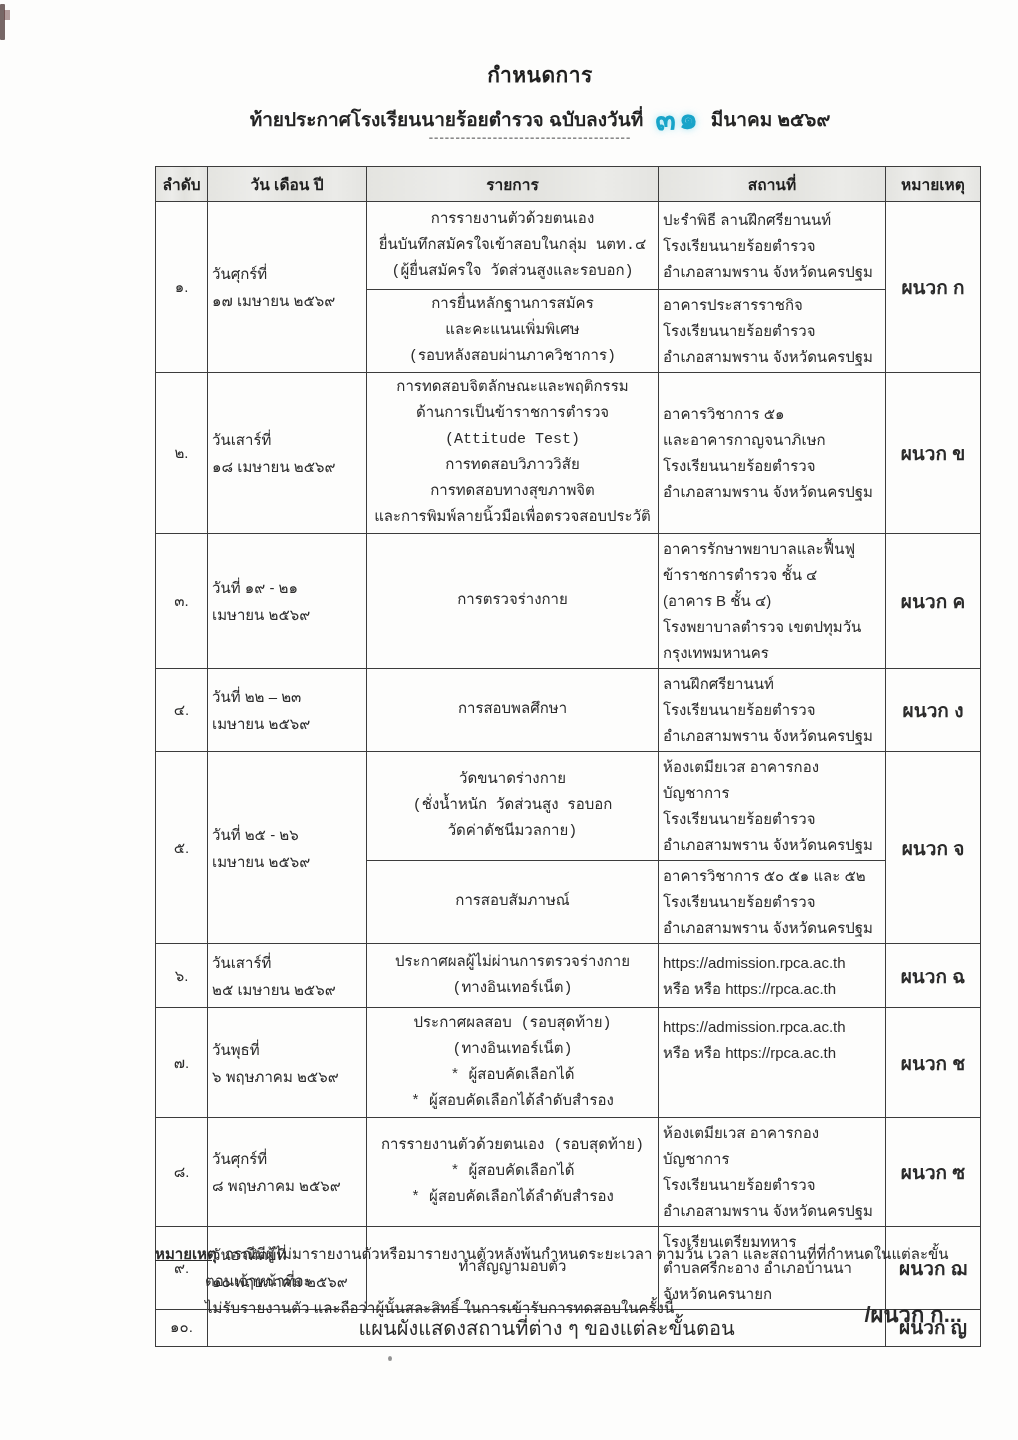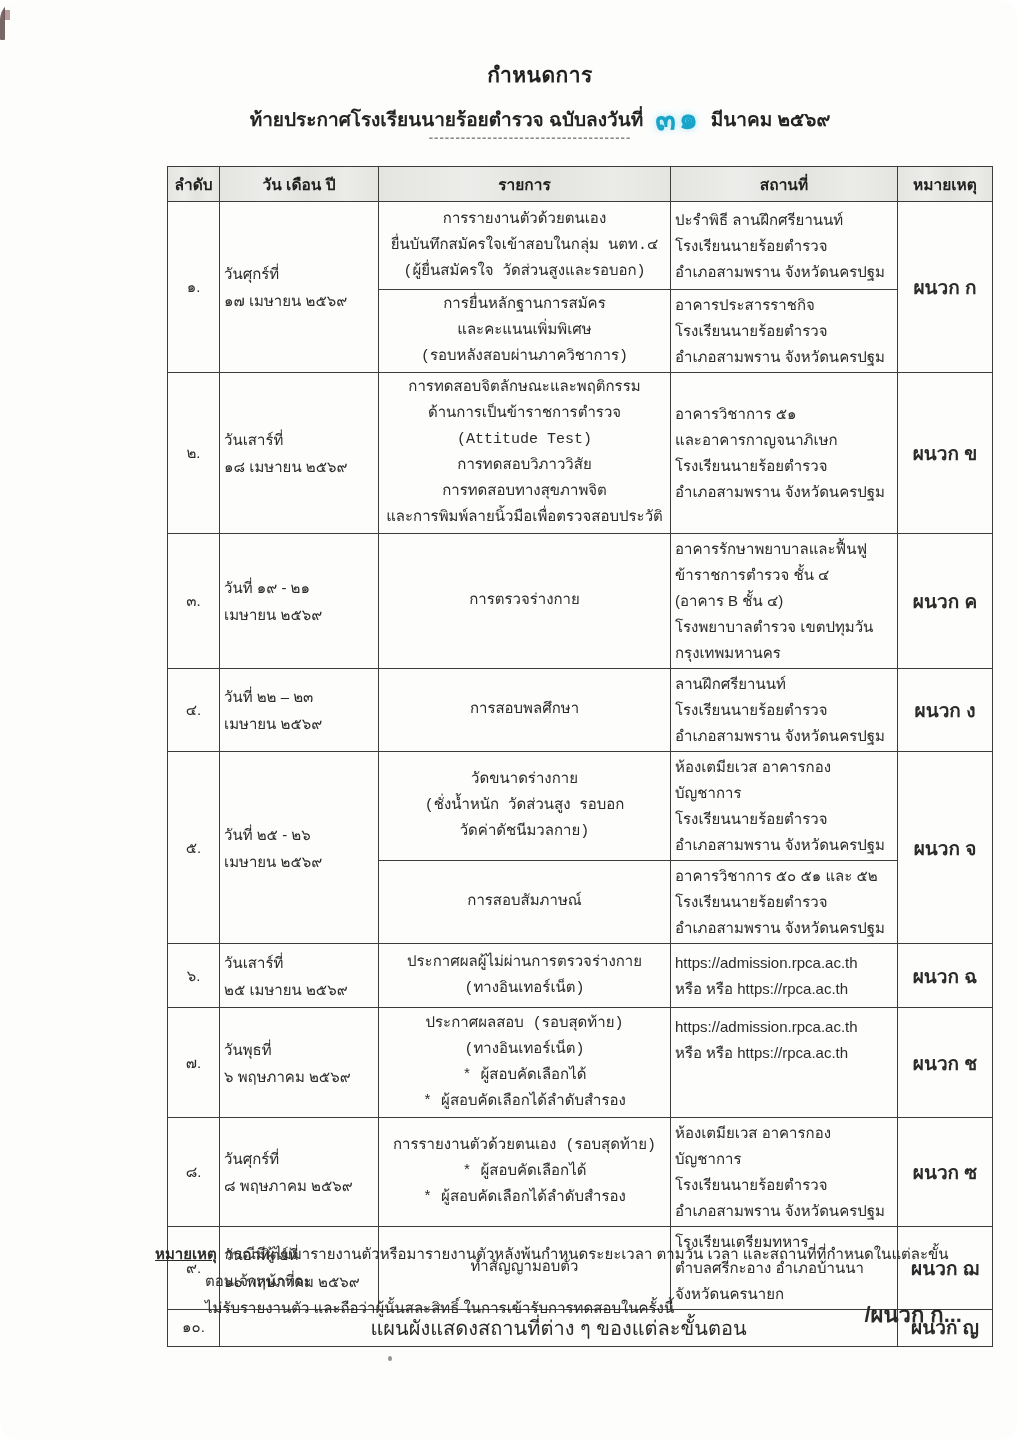--- a/index.html
+++ b/index.html
@@ -3,21 +3,20 @@
 <meta charset="utf-8">
 <style>
   html,body{margin:0;padding:0;background:#ffffff;}
   .page{
     position:relative;
     width:1018px;height:1440px;
     background:#fdfdfc;
     font-family:"Liberation Sans","DejaVu Sans",sans-serif;
     color:#262626;
     overflow:hidden;
-    border-radius:20px;
   }
   
   .artifact-corner{position:absolute;left:0;top:4px;width:5px;height:36px;background:#4a3434;opacity:.75;border-radius:1px;}
   .artifact-corner2{position:absolute;left:4px;top:10px;width:6px;height:10px;background:#6b4040;opacity:.5;}
   .artifact-dot{position:absolute;left:388px;top:1356px;width:4px;height:5px;background:#777;border-radius:50%;opacity:.8;}
 
   .title{
     position:absolute;top:58px;left:40px;width:1000px;
     text-align:center;font-size:21px;font-weight:bold;color:#1f1f1f;
     letter-spacing:.5px;
@@ -33,21 +32,21 @@
     margin:0 10px 0 12px;
     transform:rotate(-3deg) translateY(3px);
     text-shadow:0 0 7px rgba(90,205,235,.55);
   }
   .divider-dashes{
     position:absolute;top:130px;left:0;width:1060px;text-align:center;
     font-size:13px;color:#8a8a8a;letter-spacing:1px;font-weight:bold;
   }
 
   table.sched{
-    position:absolute;left:167px;top:166px;
+    position:absolute;left:155px;top:166px;
     width:825px;border-collapse:collapse;table-layout:fixed;
     font-size:15px;color:#2b2b2b;
   }
   table.sched td,table.sched th{
     border:1.6px solid #3c3c3c;
     padding:2px 4px;
     vertical-align:middle;
     overflow:hidden;
   }
   table.sched th{

